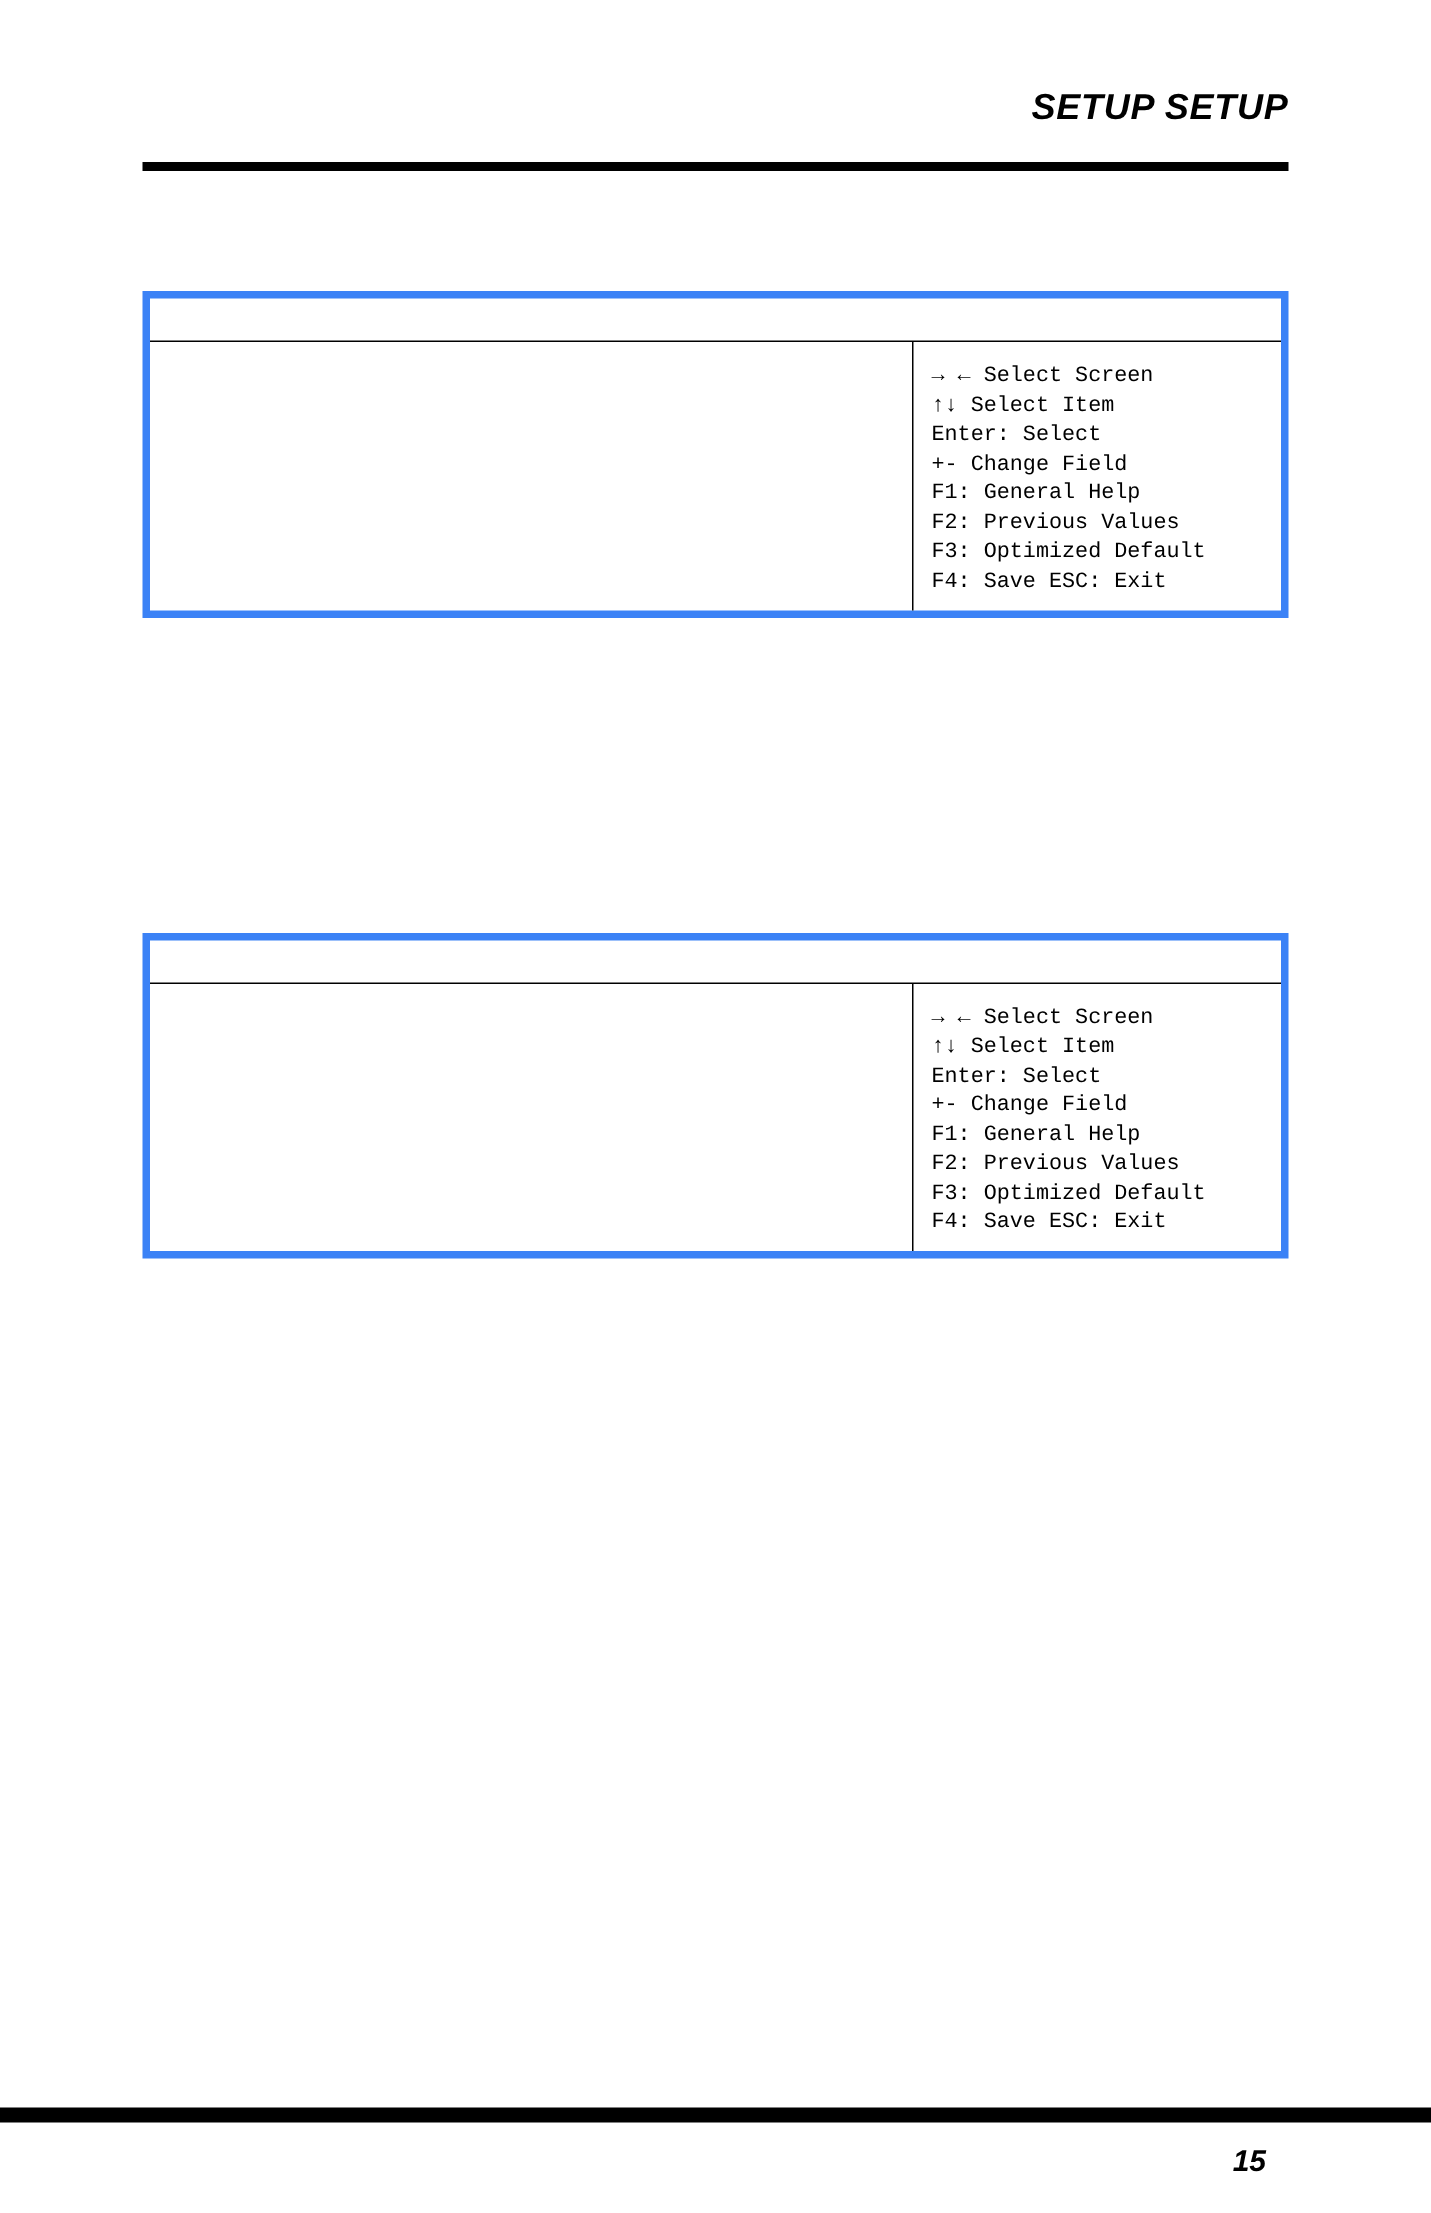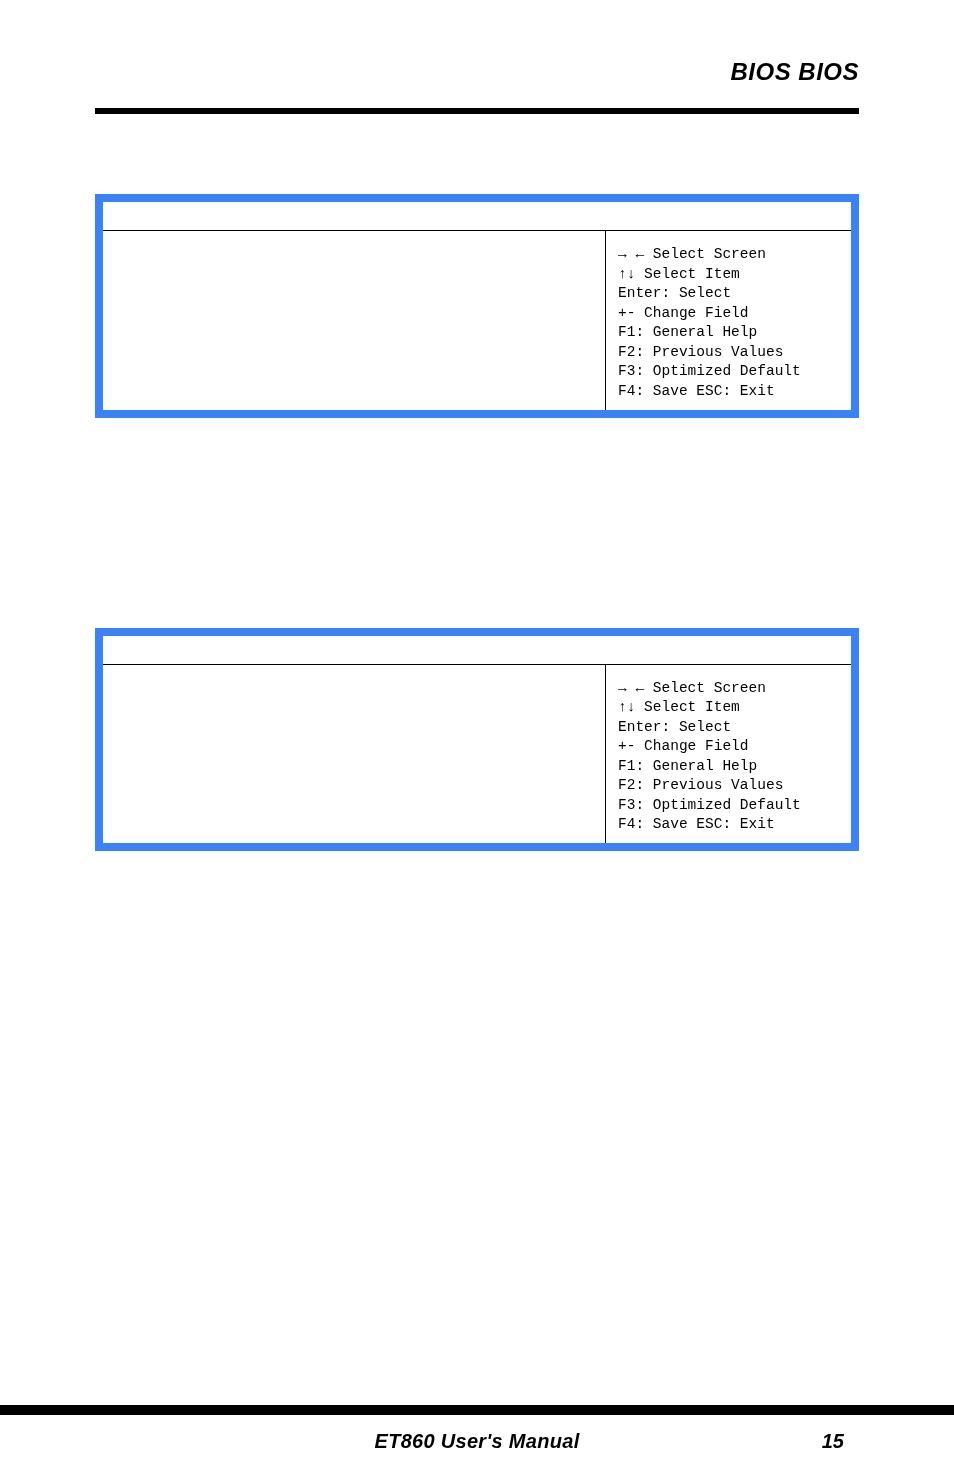--- a/index.html
+++ b/index.html
@@ -31,21 +31,21 @@
   .header-rule {
     position: absolute;
     left: 0; right: 0; bottom: 0;
     height: 6px;
     background: #000;
   }
   .section-gap {
     height: 80px;
   }
   .bios-box {
-    border: 8px solid #3b82f6;
+    border: 5px solid #3b82f6;
     width: 100%;
   }
   .bios-title-cell {
     border-bottom: 1.5px solid #000;
     padding: 6px 8px;
     min-height: 28px;
     font-family: "Courier New", monospace;
     font-size: 14px;
   }
   .bios-body {
@@ -96,21 +96,21 @@
     font-weight: 900;
     font-size: 20px;
   }
 </style>
 </head>
 <body>
 
 <div class="page">
 
   <div class="header-region">
-    <div class="header-title">BIOS BIOS</div>
+    <div class="header-title">SETUP SETUP</div>
     <div class="header-rule"></div>
   </div>
 
   <div class="section-gap"></div>
 
   <div class="bios-box">
     <div class="bios-title-cell">&nbsp;</div>
     <div class="bios-body">
       <div class="bios-left"></div>
       <div class="bios-right">
@@ -139,18 +139,15 @@
         <div>+-  Change Field</div>
         <div>F1: General Help</div>
         <div>F2: Previous Values</div>
         <div>F3: Optimized Default</div>
         <div>F4: Save  ESC: Exit</div>
       </div>
     </div>
   </div>
 
   <div class="footer-bar"></div>
-  <div class="footer-row">
-    <div class="footer-manual">ET860 User's Manual</div>
-  </div>
   <div class="footer-page">15</div>
 
 </div>
 
 </body></html>

